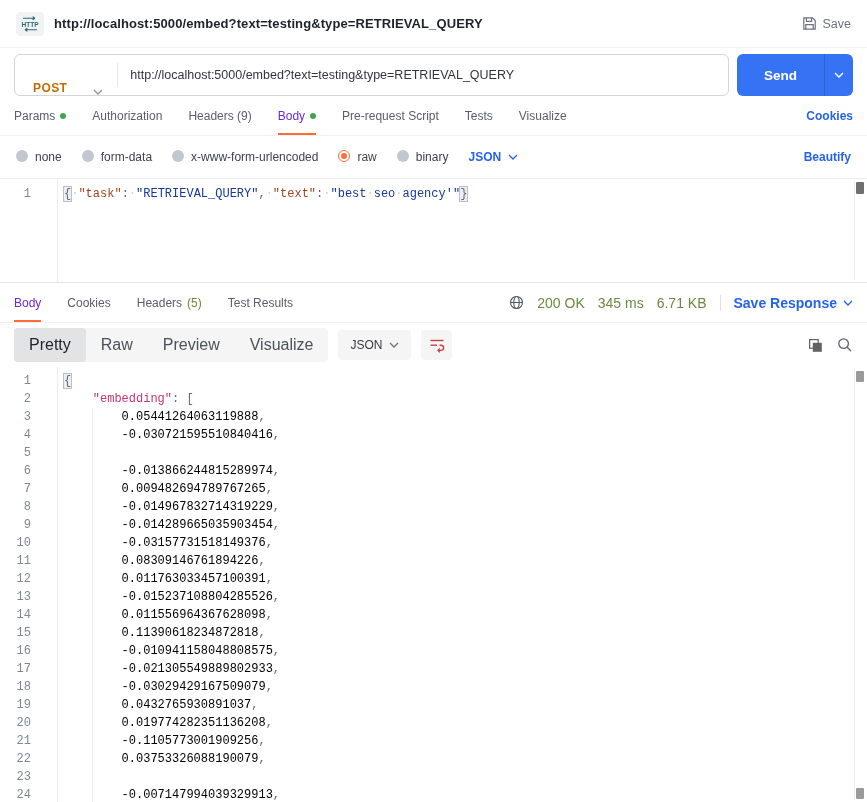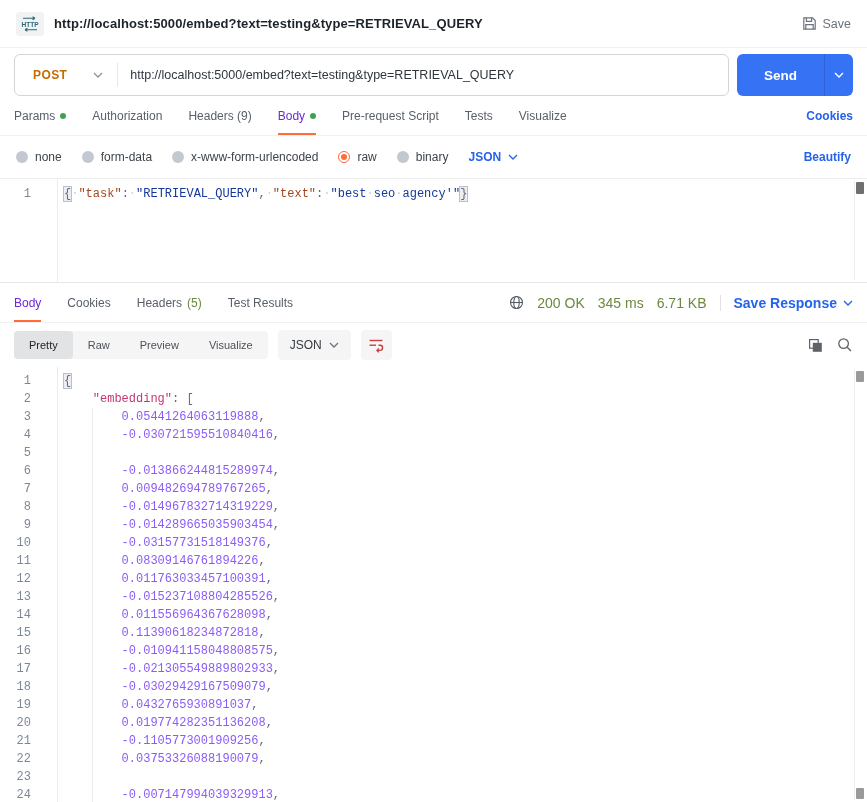--- a/index.html
+++ b/index.html
@@ -13,77 +13,77 @@
 
   
   .topbar{height:48px;display:flex;align-items:center;padding:0 16px;border-bottom:1px solid #f1f1f1;}
   .http-badge{width:28px;height:24px;background:#f0f2f4;border-radius:4px;display:flex;align-items:center;justify-content:center;margin-right:10px;}
   .topbar-title{font-size:13px;font-weight:bold;color:#1d2329;letter-spacing:.1px;}
   .topbar-save{margin-left:auto;display:flex;align-items:center;gap:6px;color:#6b7280;font-size:12.5px;cursor:pointer;}
 
   
   .req-row{display:flex;gap:8px;margin:6px 14px 0;height:42px;}
   .url-group{flex:1;display:flex;align-items:center;border:1px solid #d5d5d5;border-radius:6px;background:#fff;overflow:hidden;}
-  .method-btn{display:flex;align-items:center;gap:26px;padding:0 14px 0 18px;font-size:12px;font-weight:bold;color:var(--post);letter-spacing:.4px;cursor:pointer;background:none;border:none;font-family:inherit;height:100%;}
+  .method-btn{display:flex;align-items:flex-end;gap:26px;padding:0 14px 0 18px;font-size:12px;font-weight:bold;color:var(--post);letter-spacing:.4px;cursor:pointer;background:none;border:none;font-family:inherit;height:100%;}
   .method-btn .chev{color:#8b939e;}
   .vsep{width:1px;height:24px;background:#e4e6e8;}
   .url-input{flex:1;border:none;outline:none;font-size:12.5px;color:#30363d;padding:0 12px;font-family:inherit;background:transparent;}
   .send-split{display:flex;width:116px;border-radius:6px;overflow:hidden;background:var(--send);color:#fff;cursor:pointer;}
   .send-main{flex:1;display:flex;align-items:center;justify-content:center;font-size:13.5px;font-weight:bold;}
   .send-arrow{width:29px;display:flex;align-items:center;justify-content:center;border-left:1px solid rgba(0,0,0,.14);}
 
   
   .tabs-row{display:flex;align-items:center;gap:26px;padding:0 14px;height:40px;font-size:12px;color:#596069;border-bottom:1px solid #f0f0f0;}
   .tab{position:relative;display:flex;align-items:center;gap:5px;height:100%;cursor:pointer;white-space:nowrap;justify-content:flex-end;}
   .tab.active{color:#6d28d9;}
   .tab.active::after{content:"";position:absolute;left:0;right:0;bottom:0;height:2px;background:var(--accent);}
   .dot{width:6px;height:6px;border-radius:50%;background:var(--green-dot);}
   .link{color:var(--link);font-weight:bold;font-size:12px;cursor:pointer;}
   .tabs-row .link{margin-left:auto;}
 
   
   .bodytype-row{display:flex;align-items:center;gap:20px;padding:0 16px;height:42px;font-size:12px;color:#3d444c;}
-  .radio-item{display:flex;align-items:center;gap:7px;cursor:pointer;}
+  .radio-item{display:flex;gap:7px;cursor:pointer;}
   .radio{width:12px;height:12px;border-radius:50%;background:#c2c8cf;}
   .radio.sel{background:#fff;border:1.5px solid var(--accent);position:relative;}
   .radio.sel::after{content:"";position:absolute;left:50%;top:50%;width:6px;height:6px;margin:-3px 0 0 -3px;border-radius:50%;background:var(--accent);}
   .json-select{display:flex;align-items:center;gap:7px;color:var(--link);font-weight:bold;cursor:pointer;}
   .bodytype-row .link{margin-left:auto;}
 
   
   .editor{position:relative;height:105px;border-top:1px solid #ececec;border-bottom:1px solid #e6e6e6;font-family:"Liberation Mono","DejaVu Sans Mono",monospace;font-size:12px;line-height:18px;padding-top:6px;overflow:hidden;}
   .code-line{display:flex;height:18px;white-space:pre;}
   .ln{width:44px;flex:none;text-align:right;padding-right:13px;color:#7d8896;}
   .code{padding-left:20px;}
   .gutter-sep{position:absolute;left:57px;top:0;bottom:0;width:1px;background:#ececec;}
   .indent-guide{position:absolute;left:92px;bottom:0;width:1px;background:#ececec;}
   .tok-key{color:#a3461d;}
   .tok-str{color:#16389c;}
   .tok-punct{color:#5f6b7a;}
   .tok-ws{color:#cbd2da;}
   .tok-brace{color:#5f6b7a;background:#eceef1;outline:1px solid #b9c0ca;}
   .cursor{display:inline-block;width:1px;height:13px;background:#2a2a2a;vertical-align:-2px;}
   .rkey{color:#c73572;}
-  .rnum{color:#8b5cf6;}
+  .rnum{color:#000000;}
   .rpunct{color:#5f6b7a;}
   .matched{background:#eceef1;outline:1px solid #b9c0ca;}
 
   
   .sb-track{position:absolute;top:0;bottom:0;width:1px;background:#ededed;right:12px;}
   .sb-thumb{position:absolute;width:8px;border-radius:1px;background:#868686;right:3px;cursor:pointer;}
 
   
   .resp-tabs{display:flex;align-items:center;gap:26px;padding:0 14px;height:40px;font-size:12px;color:#596069;border-bottom:1px solid #f0f0f0;}
   .green{color:var(--green-status);}
   .resp-meta{margin-left:auto;display:flex;align-items:center;gap:13px;font-size:14px;}
   .meta-sep{width:1px;height:16px;background:#e2e2e2;}
   .save-resp{display:flex;align-items:center;gap:6px;color:var(--link);font-weight:bold;cursor:pointer;}
 
   .view-row{display:flex;align-items:center;padding:0 14px;height:44px;gap:10px;}
-  .segment{display:flex;background:#f5f5f6;border-radius:4px;font-size:11px;color:#4b5259;}
+  .segment{display:flex;background:#f5f5f6;border-radius:4px;font-size:16px;color:#4b5259;}
   .seg-item{padding:8px 15px;cursor:pointer;border-radius:4px;}
   .seg-item.active{background:#e2e3e5;color:#21262c;}
   .gray-btn{display:flex;align-items:center;gap:7px;background:#f5f5f6;border-radius:4px;padding:8px 12px;font-size:12px;color:#35393d;cursor:pointer;}
   .icon-btn{width:31px;height:30px;display:flex;align-items:center;justify-content:center;background:#f5f5f6;border-radius:4px;cursor:pointer;}
   .right-icons{margin-left:auto;display:flex;align-items:center;gap:14px;}
   .plain-icon{cursor:pointer;}
 
   .resp-code{position:relative;height:435px;font-family:"Liberation Mono","DejaVu Sans Mono",monospace;font-size:12px;line-height:18px;padding-top:5px;overflow:hidden;}
 </style>
 </head>

